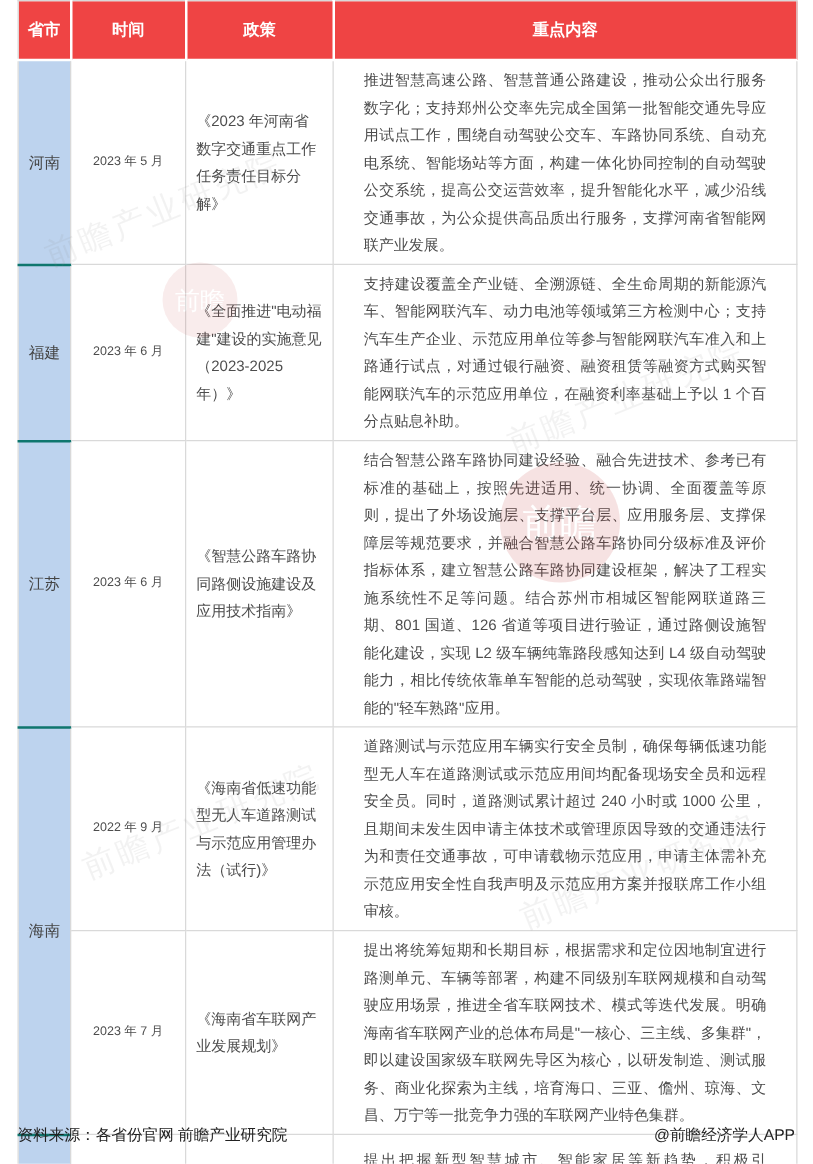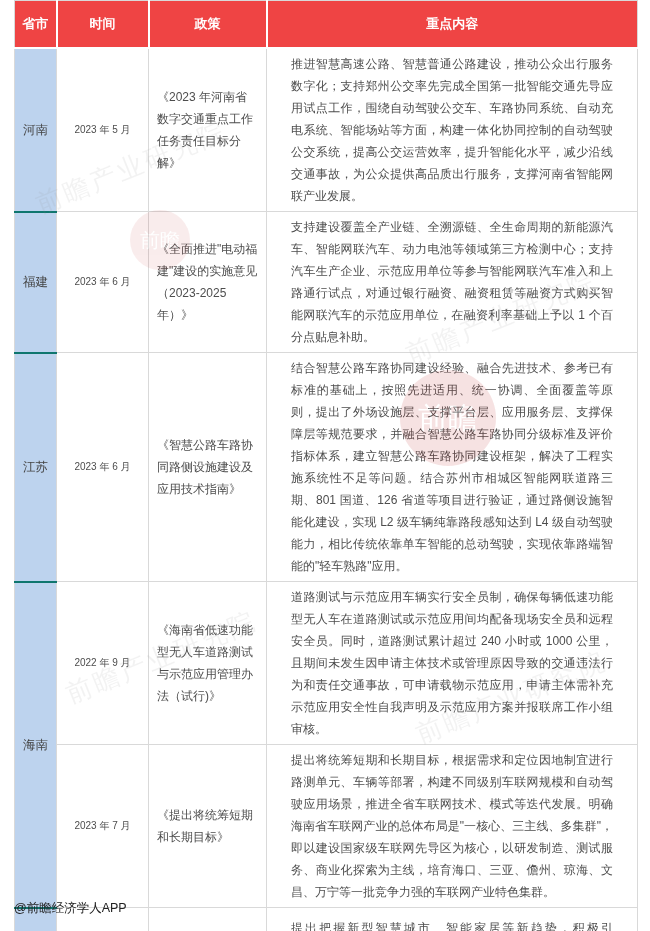--- a/index.html
+++ b/index.html
@@ -166,33 +166,34 @@
         <td class="content">结合智慧公路车路协同建设经验、融合先进技术、参考已有标准的基础上，按照先进适用、统一协调、全面覆盖等原则，提出了外场设施层、支撑平台层、应用服务层、支撑保障层等规范要求，并融合智慧公路车路协同分级标准及评价指标体系，建立智慧公路车路协同建设框架，解决了工程实施系统性不足等问题。结合苏州市相城区智能网联道路三期、801 国道、126 省道等项目进行验证，通过路侧设施智能化建设，实现 L2 级车辆纯靠路段感知达到 L4 级自动驾驶能力，相比传统依靠单车智能的总动驾驶，实现依靠路端智能的"轻车熟路"应用。</td>
       </tr>
       <tr class="r3">
         <td class="province" rowspan="2">海南</td>
         <td class="time">2022 年 9 月</td>
         <td class="policy-name">《海南省低速功能型无人车道路测试与示范应用管理办法（试行)》</td>
         <td class="content">道路测试与示范应用车辆实行安全员制，确保每辆低速功能型无人车在道路测试或示范应用间均配备现场安全员和远程安全员。同时，道路测试累计超过 240 小时或 1000 公里，且期间未发生因申请主体技术或管理原因导致的交通违法行为和责任交通事故，可申请载物示范应用，申请主体需补充示范应用安全性自我声明及示范应用方案并报联席工作小组审核。</td>
       </tr>
       <tr class="r4">
         <td class="time">2023 年 7 月</td>
-        <td class="policy-name">《提出将统筹短期和长期目标》</td>
+        <td class="policy-name">《海南省车联网产业发展规划》</td>
         <td class="content">提出将统筹短期和长期目标，根据需求和定位因地制宜进行路测单元、车辆等部署，构建不同级别车联网规模和自动驾驶应用场景，推进全省车联网技术、模式等迭代发展。明确海南省车联网产业的总体布局是"一核心、三主线、多集群"，即以建设国家级车联网先导区为核心，以研发制造、测试服务、商业化探索为主线，培育海口、三亚、儋州、琼海、文昌、万宁等一批竞争力强的车联网产业特色集群。</td>
       </tr>
       <tr class="r5">
         <td class="province">浙江</td>
         <td class="time">2022 年 2 月</td>
         <td class="policy-name">《温州市数字经济发展"十四五"规划》</td>
         <td class="content">提出把握新型智慧城市、智能家居等新趋势，积极引导"5+N"产业产品向着智能化迭代；引导瑞安等地重点企业对接网联汽车和自动驾驶技术，推动汽车零部件产品向智能网联汽车电子产品升级。</td>
       </tr>
     </tbody>
   </table>
 
   <div class="footer">
+    <span>资料来源：各省份官网 前瞻产业研究院</span>
     <span>@前瞻经济学人APP</span>
   </div>
 
   <span class="wm" style="left:30px; top:150px;">前瞻产业研究院</span>
   <span class="wm" style="left:400px; top:300px;">前瞻产业研究院</span>
   <span class="wm" style="left:60px; top:640px;">前瞻产业研究院</span>
   <span class="wm" style="left:410px; top:680px;">前瞻产业研究院</span>
   <div class="wm-logo" style="left:400px; top:370px;">前瞻</div>
   <div class="wm-logo" style="left:130px; top:210px; width:60px; height:60px; font-size:20px; opacity:0.08;">前瞻</div>
 

